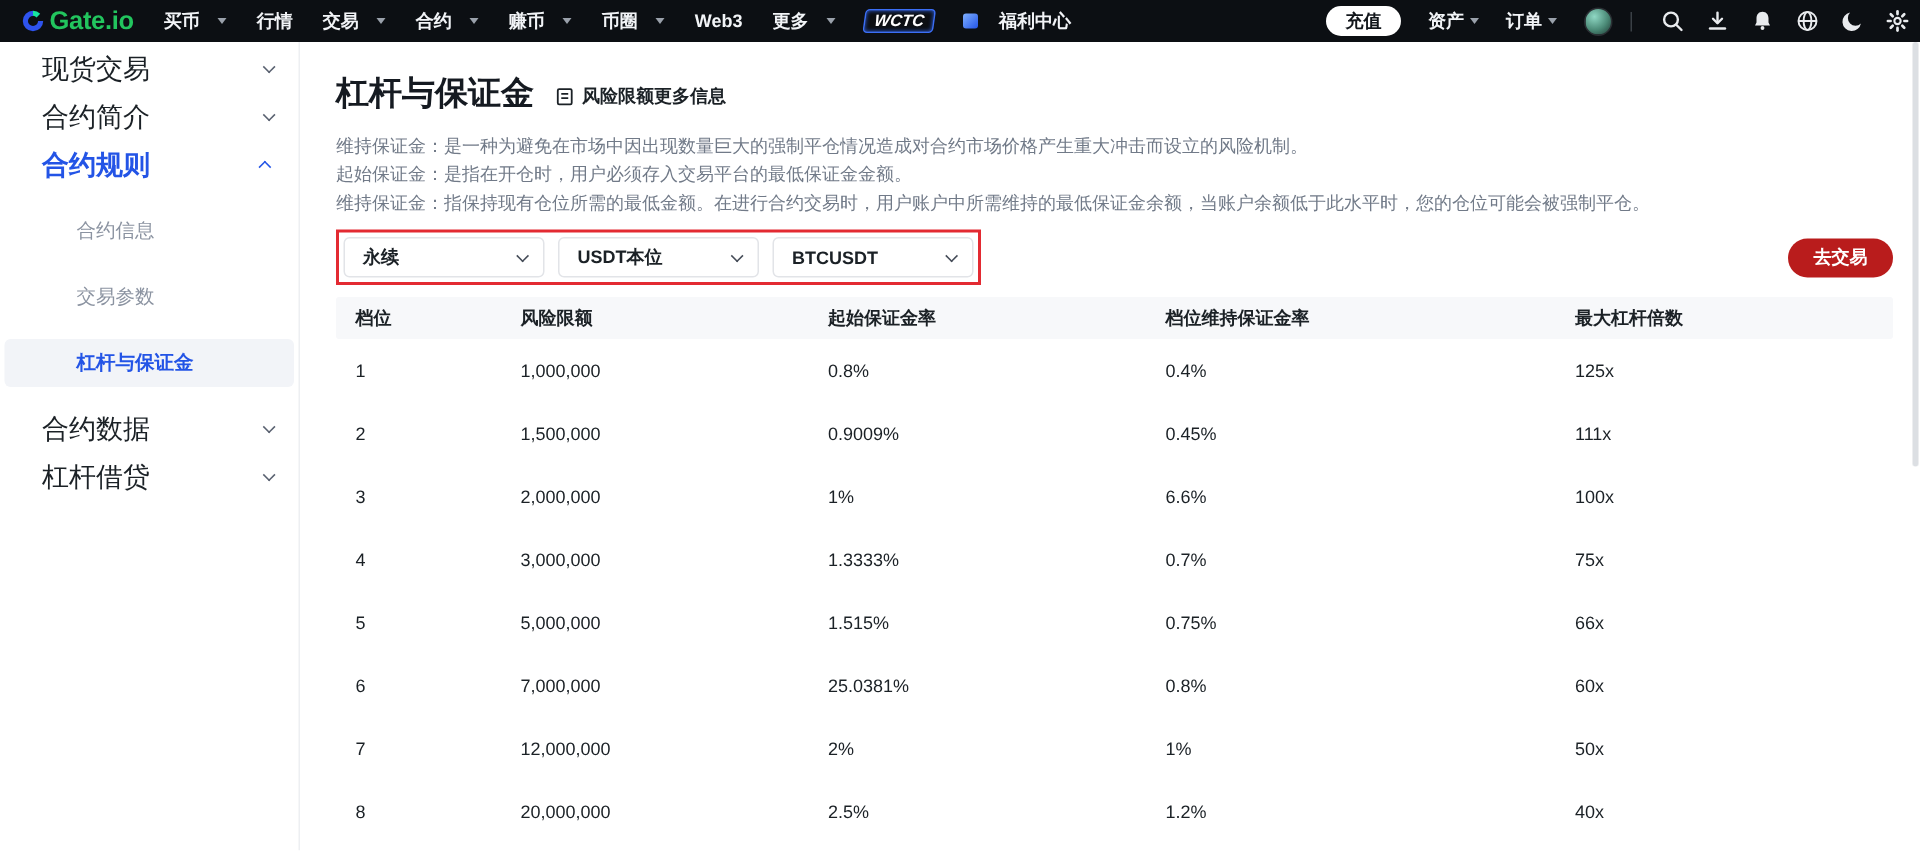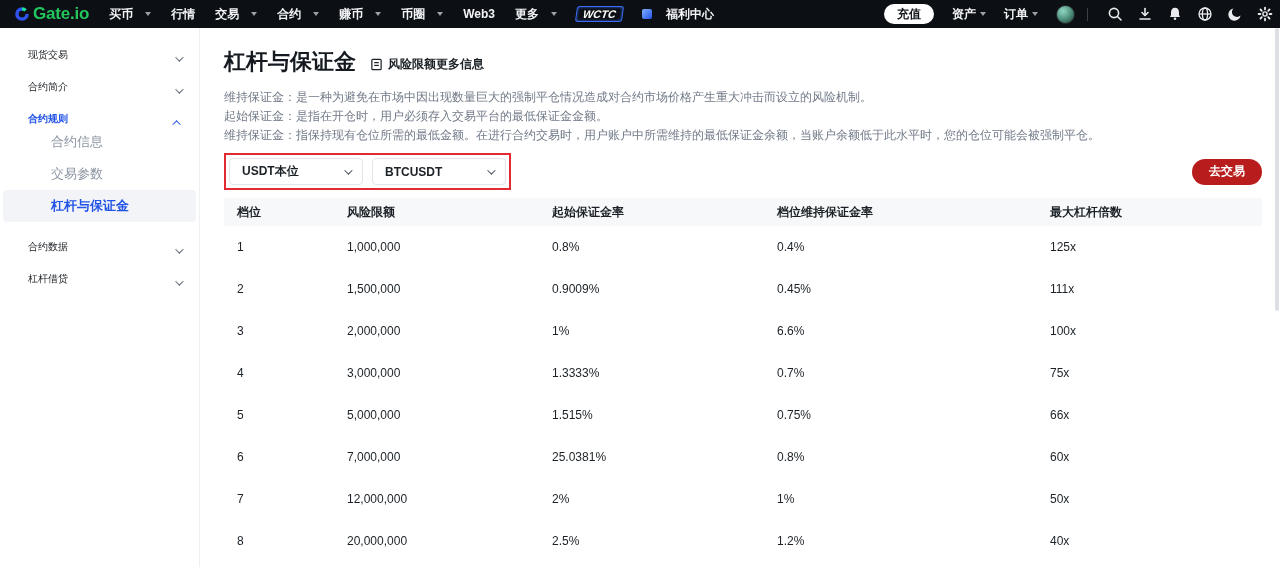--- a/index.html
+++ b/index.html
@@ -22,26 +22,26 @@
   .deposit-btn { background:#fff; color:#11151a; font-weight:700; font-size:12px; height:20px; line-height:20px; padding:0 13px; border-radius:10px; margin-right:18px; cursor:pointer; }
   .nav-drop { display:flex; align-items:center; gap:4px; font-weight:600; margin-right:18px; cursor:pointer; }
   .avatar { width:19px; height:19px; border-radius:50%; margin-right:12px; cursor:pointer;
     background:radial-gradient(circle at 35% 30%,#8fd8c4,#4b8a77 55%,#1d3530); border:1px solid #2a2e33; }
   .nav-divider { width:1px; height:13px; background:#3a4046; margin-right:12px; }
   .nav-icon { width:16px; height:16px; margin:0 7px; display:block; cursor:pointer; }
   .nav-icon svg { display:block; }
   
   .layout { display:flex; height:539px; }
   .sidebar { width:200px; flex-shrink:0; border-right:1px solid #edeff2; padding-top:2px; }
-  .side-item { height:32px; display:flex; align-items:flex-end; justify-content:space-between; padding:0 18px 0 28px; font-size:10px; font-weight:500; color:#1b2126; cursor:pointer; }
+  .side-item { height:32px; display:flex; align-items:center; justify-content:space-between; padding:0 18px 0 28px; font-size:18px; font-weight:500; color:#1b2126; cursor:pointer; }
   .side-item.blue { color:#2354e6; font-weight:600; }
   .chev { width:6px; height:6px; border-right:1.4px solid #596170; border-bottom:1.4px solid #596170; }
   .chev.down { transform:rotate(45deg) translateY(-2px); }
   .chev.up { transform:rotate(-135deg) translateY(-2px); border-color:#2354e6; }
-  .side-sub { height:32px; display:flex; align-items:center; padding-left:48px; font-size:13px; color:#8b93a1; cursor:pointer; margin:0 3px; border-radius:4px; }
+  .side-sub { height:32px; display:flex; align-items:center; padding-left:48px; font-size:13px; color:#8b93a1; cursor:pointer; margin:12px 3px; border-radius:4px; }
   .side-sub.active { background:#f2f4f8; color:#2354e6; font-weight:600; }
   
   .main { flex:1; padding:20px 18px 0 24px; position:relative; }
   .title-row { display:flex; align-items:center; gap:14px; height:28px; }
   .page-title { font-size:22px; font-weight:700; color:#151a21; }
   .more-info { display:flex; align-items:center; gap:5px; font-size:12px; font-weight:700; color:#1b2126; cursor:pointer; margin-top:4px; }
   .descs { margin-top:12px; }
   .desc { font-size:12px; color:#717a88; line-height:19px; }
   .filter-row { margin-top:8px; display:flex; align-items:center; justify-content:space-between; }
   .filter-box { border:2px solid #e32a32; padding:3px; display:flex; gap:9px; }
@@ -209,20 +209,24 @@
 
     <div class="descs">
       <div class="desc">维持保证金：是一种为避免在市场中因出现数量巨大的强制平仓情况造成对合约市场价格产生重大冲击而设立的风险机制。</div>
       <div class="desc">起始保证金：是指在开仓时，用户必须存入交易平台的最低保证金金额。</div>
       <div class="desc">维持保证金：指保持现有仓位所需的最低金额。在进行合约交易时，用户账户中所需维持的最低保证金余额，当账户余额低于此水平时，您的仓位可能会被强制平仓。</div>
     </div>
 
     <div class="filter-row">
       <div class="filter-box">
         <div class="select">
+          <span>永续</span>
+          <span class="chev down"></span>
+        </div>
+        <div class="select">
           <span>USDT本位</span>
           <span class="chev down"></span>
         </div>
         <div class="select">
           <span>BTCUSDT</span>
           <span class="chev down"></span>
         </div>
       </div>
       <button class="trade-btn">去交易</button>
     </div>

